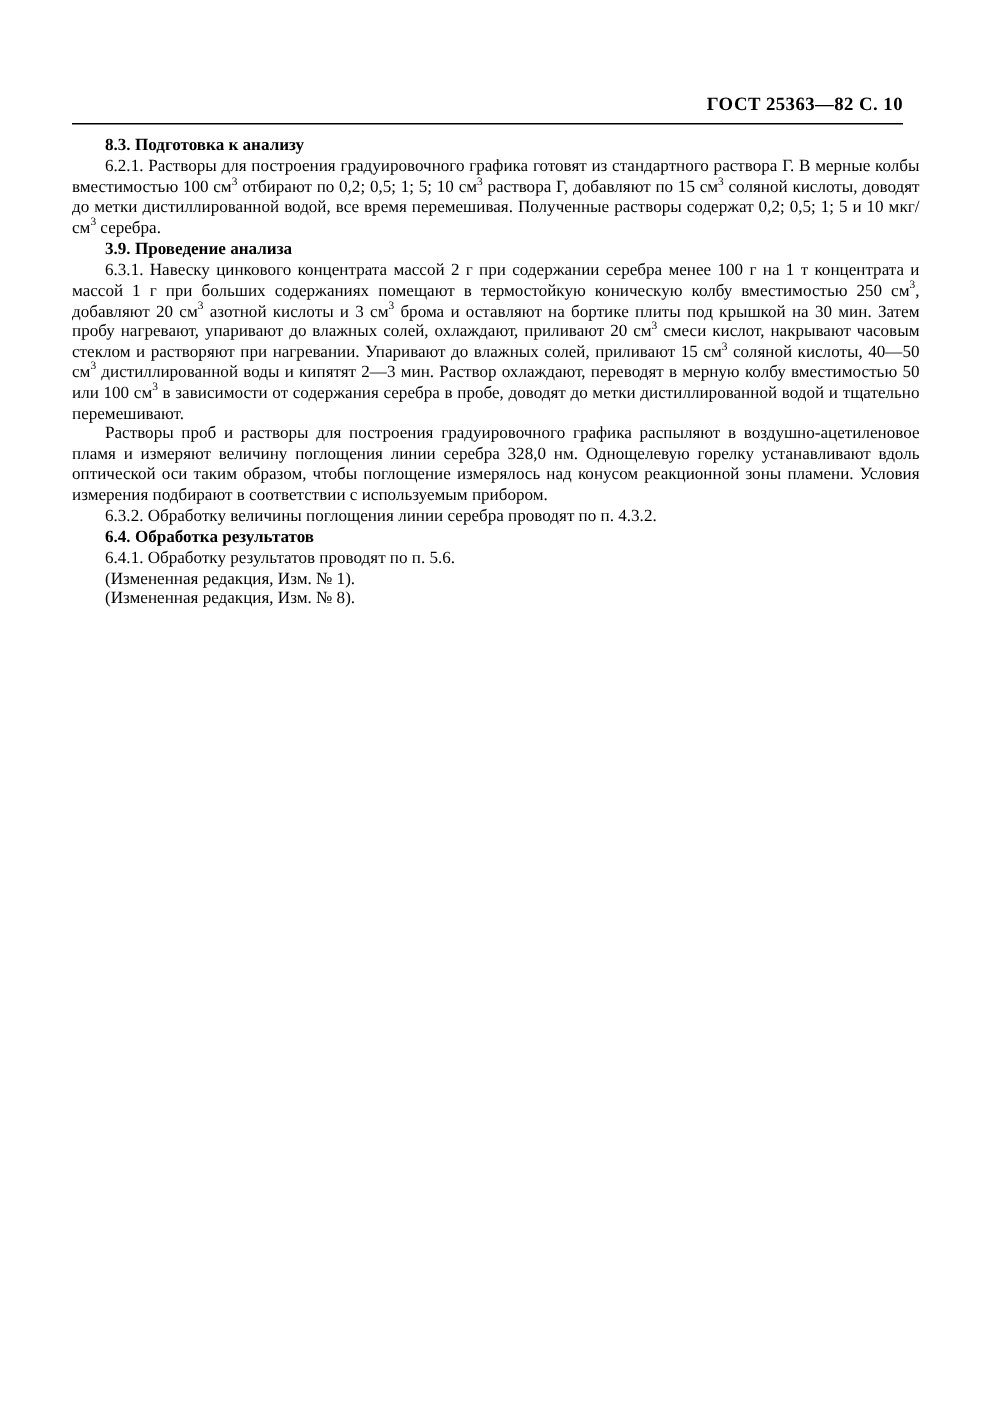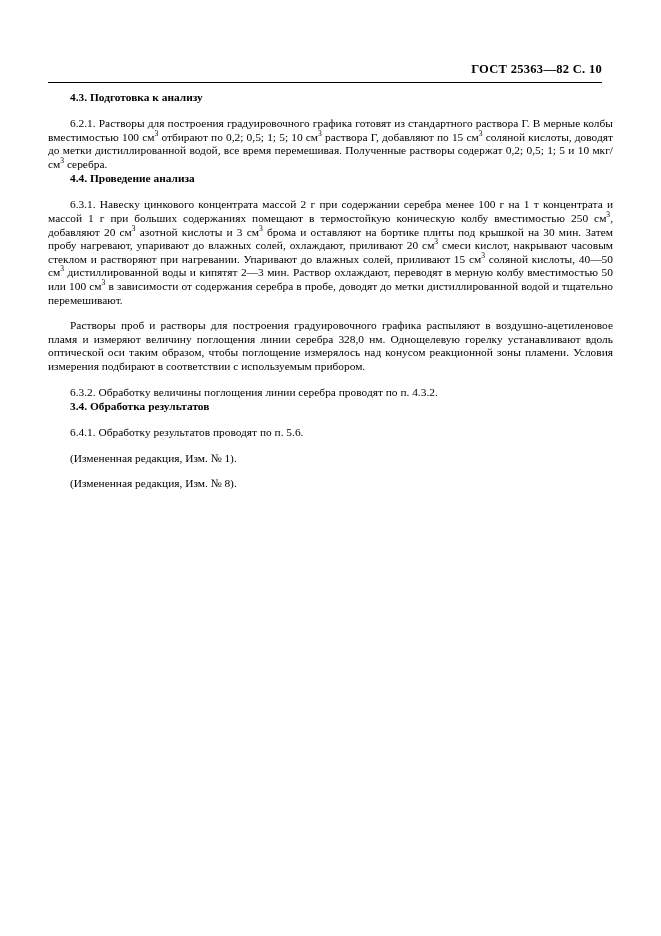--- a/index.html
+++ b/index.html
@@ -50,21 +50,20 @@
   p {
     margin: 0;
     font-size: 11.4px;
     line-height: 13.6px;
     text-align: justify;
     text-justify: inter-word;
     hyphens: manual;
   }
   p.ind {
     text-indent: 22px;
-    margin-top: 12px;
   }
   .b {
     font-weight: normal;
   }
   sup {
     font-size: 7.6px;
     vertical-align: super;
     line-height: 0;
   }
   .sect-head {
@@ -76,25 +75,25 @@
 </style>
 </head>
 <body>
 
 <div class="page">
 
   <div class="header">ГОСТ 25363—82 С. 10</div>
   <div class="header-rule"></div>
 
   <div class="content">
-      <p class="sect-head">4.3.  Подготовка к анализу</p>
+      <p class="sect-head">8.3.  Подготовка к анализу</p>
       <p class="ind">6.2.1.  Растворы для построения градуировочного графика готовят из стандартного раствора Г. В мерные колбы вместимостью 100 см<sup>3</sup> отбирают по 0,2; 0,5; 1; 5; 10 см<sup>3</sup> раствора Г, добавляют по 15 см<sup>3</sup> соляной кислоты, доводят до метки дистиллированной водой, все время перемешивая. Полученные растворы содержат 0,2; 0,5; 1; 5 и 10 мкг/см<sup>3</sup> серебра.</p>
-      <p class="sect-head">4.4.  Проведение анализа</p>
+      <p class="sect-head">3.9.  Проведение анализа</p>
       <p class="ind">6.3.1.  Навеску цинкового концентрата массой 2 г при содержании серебра менее 100 г на 1 т концентрата и массой 1 г при больших содержаниях помещают в термостойкую коническую колбу вместимостью 250 см<sup>3</sup>, добавляют 20 см<sup>3</sup> азотной кислоты и 3 см<sup>3</sup> брома и оставляют на бортике плиты под крышкой на 30 мин. Затем пробу нагревают, упаривают до влажных солей, охлаждают, приливают 20 см<sup>3</sup> смеси кислот, накрывают часовым стеклом и растворяют при нагревании. Упаривают до влажных солей, приливают 15 см<sup>3</sup> соляной кислоты, 40—50 см<sup>3</sup> дистиллированной воды и кипятят 2—3 мин. Раствор охлаждают, переводят в мерную колбу вместимостью 50 или 100 см<sup>3</sup> в зависимости от содержания серебра в пробе, доводят до метки дистиллированной водой и тщательно перемешивают.</p>
       <p class="ind">Растворы проб и растворы для построения градуировочного графика распыляют в воздушно-ацетиленовое пламя и измеряют величину поглощения линии серебра 328,0 нм. Однощелевую горелку устанавливают вдоль оптической оси таким образом, чтобы поглощение измерялось над конусом реакционной зоны пламени. Условия измерения подбирают в соответствии с используемым прибором.</p>
       <p class="ind">6.3.2.  Обработку величины поглощения линии серебра проводят по п. 4.3.2.</p>
-      <p class="sect-head">3.4.  Обработка результатов</p>
+      <p class="sect-head">6.4.  Обработка результатов</p>
       <p class="ind">6.4.1.  Обработку результатов проводят по п. 5.6.</p>
       <p class="ind"><span class="b">(Измененная редакция, Изм. № 1).</span></p>
       <p class="ind"><span class="b">(Измененная редакция, Изм. № 8).</span></p>
     </div>
 
 </div>
 
 </body></html>

